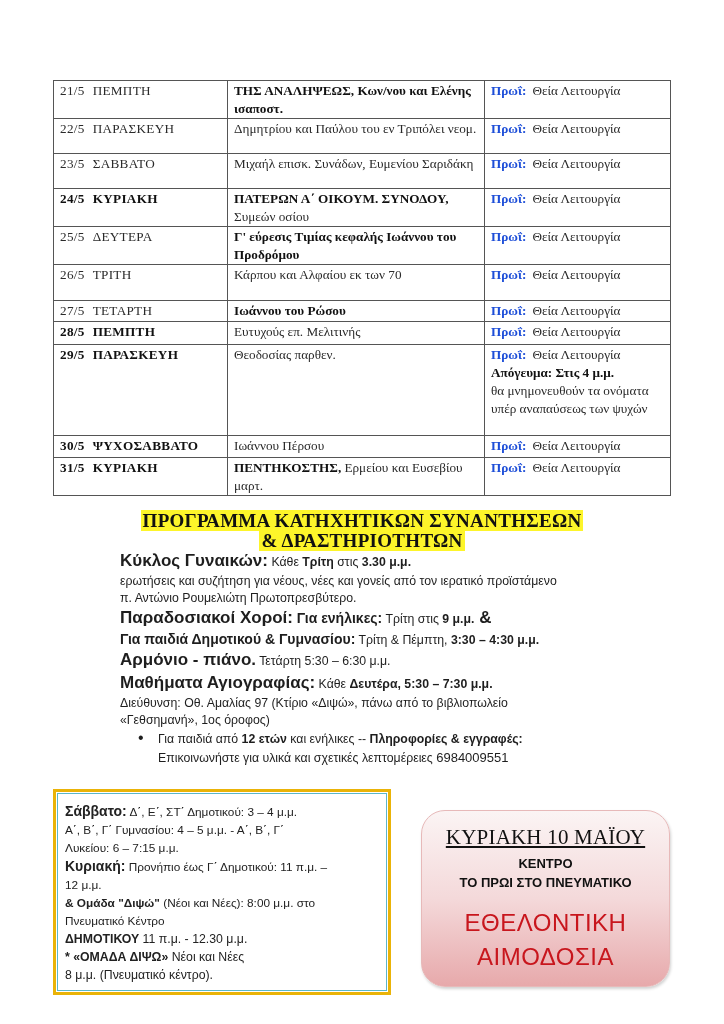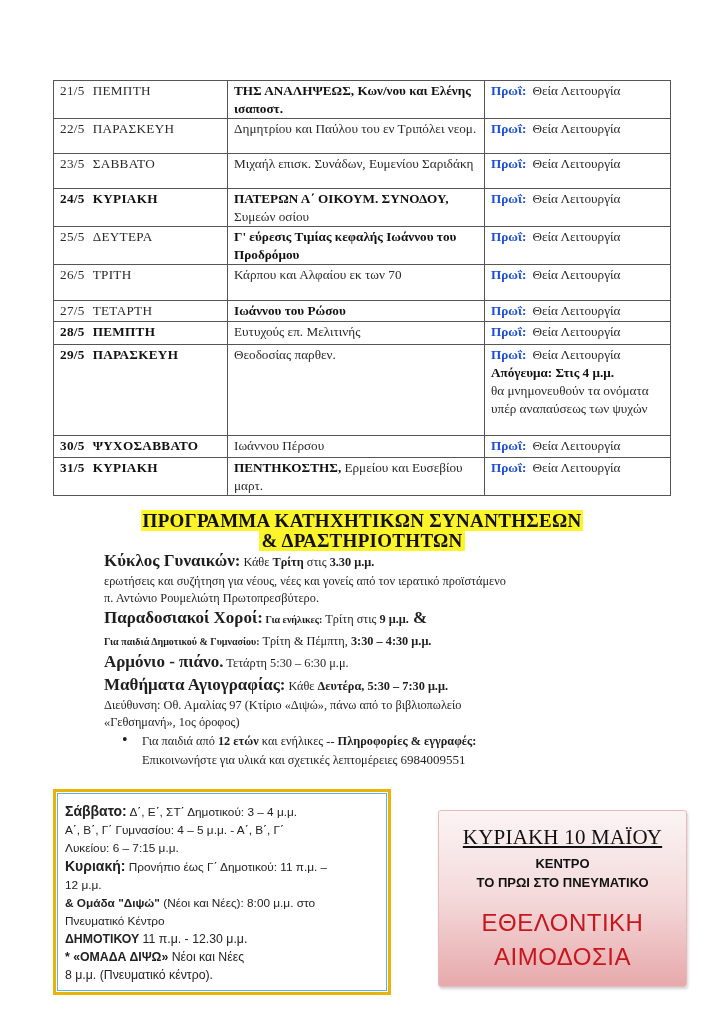--- a/index.html
+++ b/index.html
@@ -12,39 +12,39 @@
   .sched col.c2 { width: 257px; }
   .sched col.c3 { width: 186px; }
   .sched .b { font-weight: bold; color: #111; }
   .sched .date { letter-spacing: 0.3px; }
   .sched .date .dnum { margin-right: 8px; }
   .sched .svc-label { font-weight: bold; color: #1d4ed8; margin-right: 6px; }
 
   
   .prog-title { position: absolute; left: 0; width: 724px; text-align: center; font-family: "Liberation Serif", serif; font-size: 19px; font-weight: bold; color: #111; line-height: 21px; letter-spacing: 0.3px; }
   .prog-title span { background: #fdf52a; padding: 0 2px; }
-  .prog { position: absolute; left: 104px; top: 550px; width: 530px; font-family: Liberation Serif, serif; color: #1e1e1e; }
+  .prog { position: absolute; left: 120px; top: 550px; width: 530px; font-family: Liberation Sans, sans-serif; color: #1e1e1e; }
   .prog .line { white-space: nowrap; }
   .prog .big { font-size: 17px; font-weight: bold; }
   .prog .med { font-size: 12.3px; }
-  .prog .sm { font-size: 10px; }
+  .prog .sm { font-size: 14px; }
   .prog b { font-weight: bold; }
   .prog .bullet { padding-left: 18px; }
   .prog .bullet-dot { display: inline-block; width: 20px; }
   .prog .indent { padding-left: 38px; }
 
   
   .bluebox { position: absolute; left: 53px; top: 789px; width: 338px; height: 206px; border: 3px solid #eab308; box-sizing: border-box; }
   .bluebox::after { content: ""; position: absolute; left: 1px; top: 1px; right: 1px; bottom: 1px; border: 1px solid #5ab6c9; pointer-events: none; }
   .bluebox .inner { position: absolute; left: 9px; top: 10px; right: 6px; font-family: "Liberation Sans", sans-serif; font-size: 11.8px; line-height: 18px; color: #222; }
   .bluebox .inner b { font-weight: bold; }
   .bluebox .lg { font-size: 14px; font-weight: bold; }
 
   
-  .callout { position: absolute; left: 438px; top: 810px; width: 247px; height: 175px; border-radius: 3px; background: linear-gradient(to bottom, #fbf4f4 0%, #f4d9da 50%, #e7a9ab 100%); border: 1px solid #e7b9b9; box-shadow: 1px 2px 3px rgba(0,0,0,0.18); text-align: center; }
+  .callout { position: absolute; left: 421px; top: 810px; width: 247px; height: 175px; border-radius: 24px; background: linear-gradient(to bottom, #fbf4f4 0%, #f4d9da 50%, #e7a9ab 100%); border: 1px solid #e7b9b9; box-shadow: 1px 2px 3px rgba(0,0,0,0.18); text-align: center; }
   .callout .h1 { margin-top: 14px; font-family: "Liberation Serif", serif; font-size: 21px; text-decoration: underline; color: #111; letter-spacing: 0.2px; }
   .callout .h2 { margin-top: 4px; font-family: "Liberation Sans", sans-serif; font-size: 13px; font-weight: bold; line-height: 19px; color: #111; }
   .callout .h3 { margin-top: 14px; font-family: "Liberation Sans", sans-serif; font-size: 24px; line-height: 34px; color: #c8161d; letter-spacing: 0.5px; }
 </style>
 </head>
 <body>
 
 <table class="sched">
   <colgroup>
       <col class="c1">

